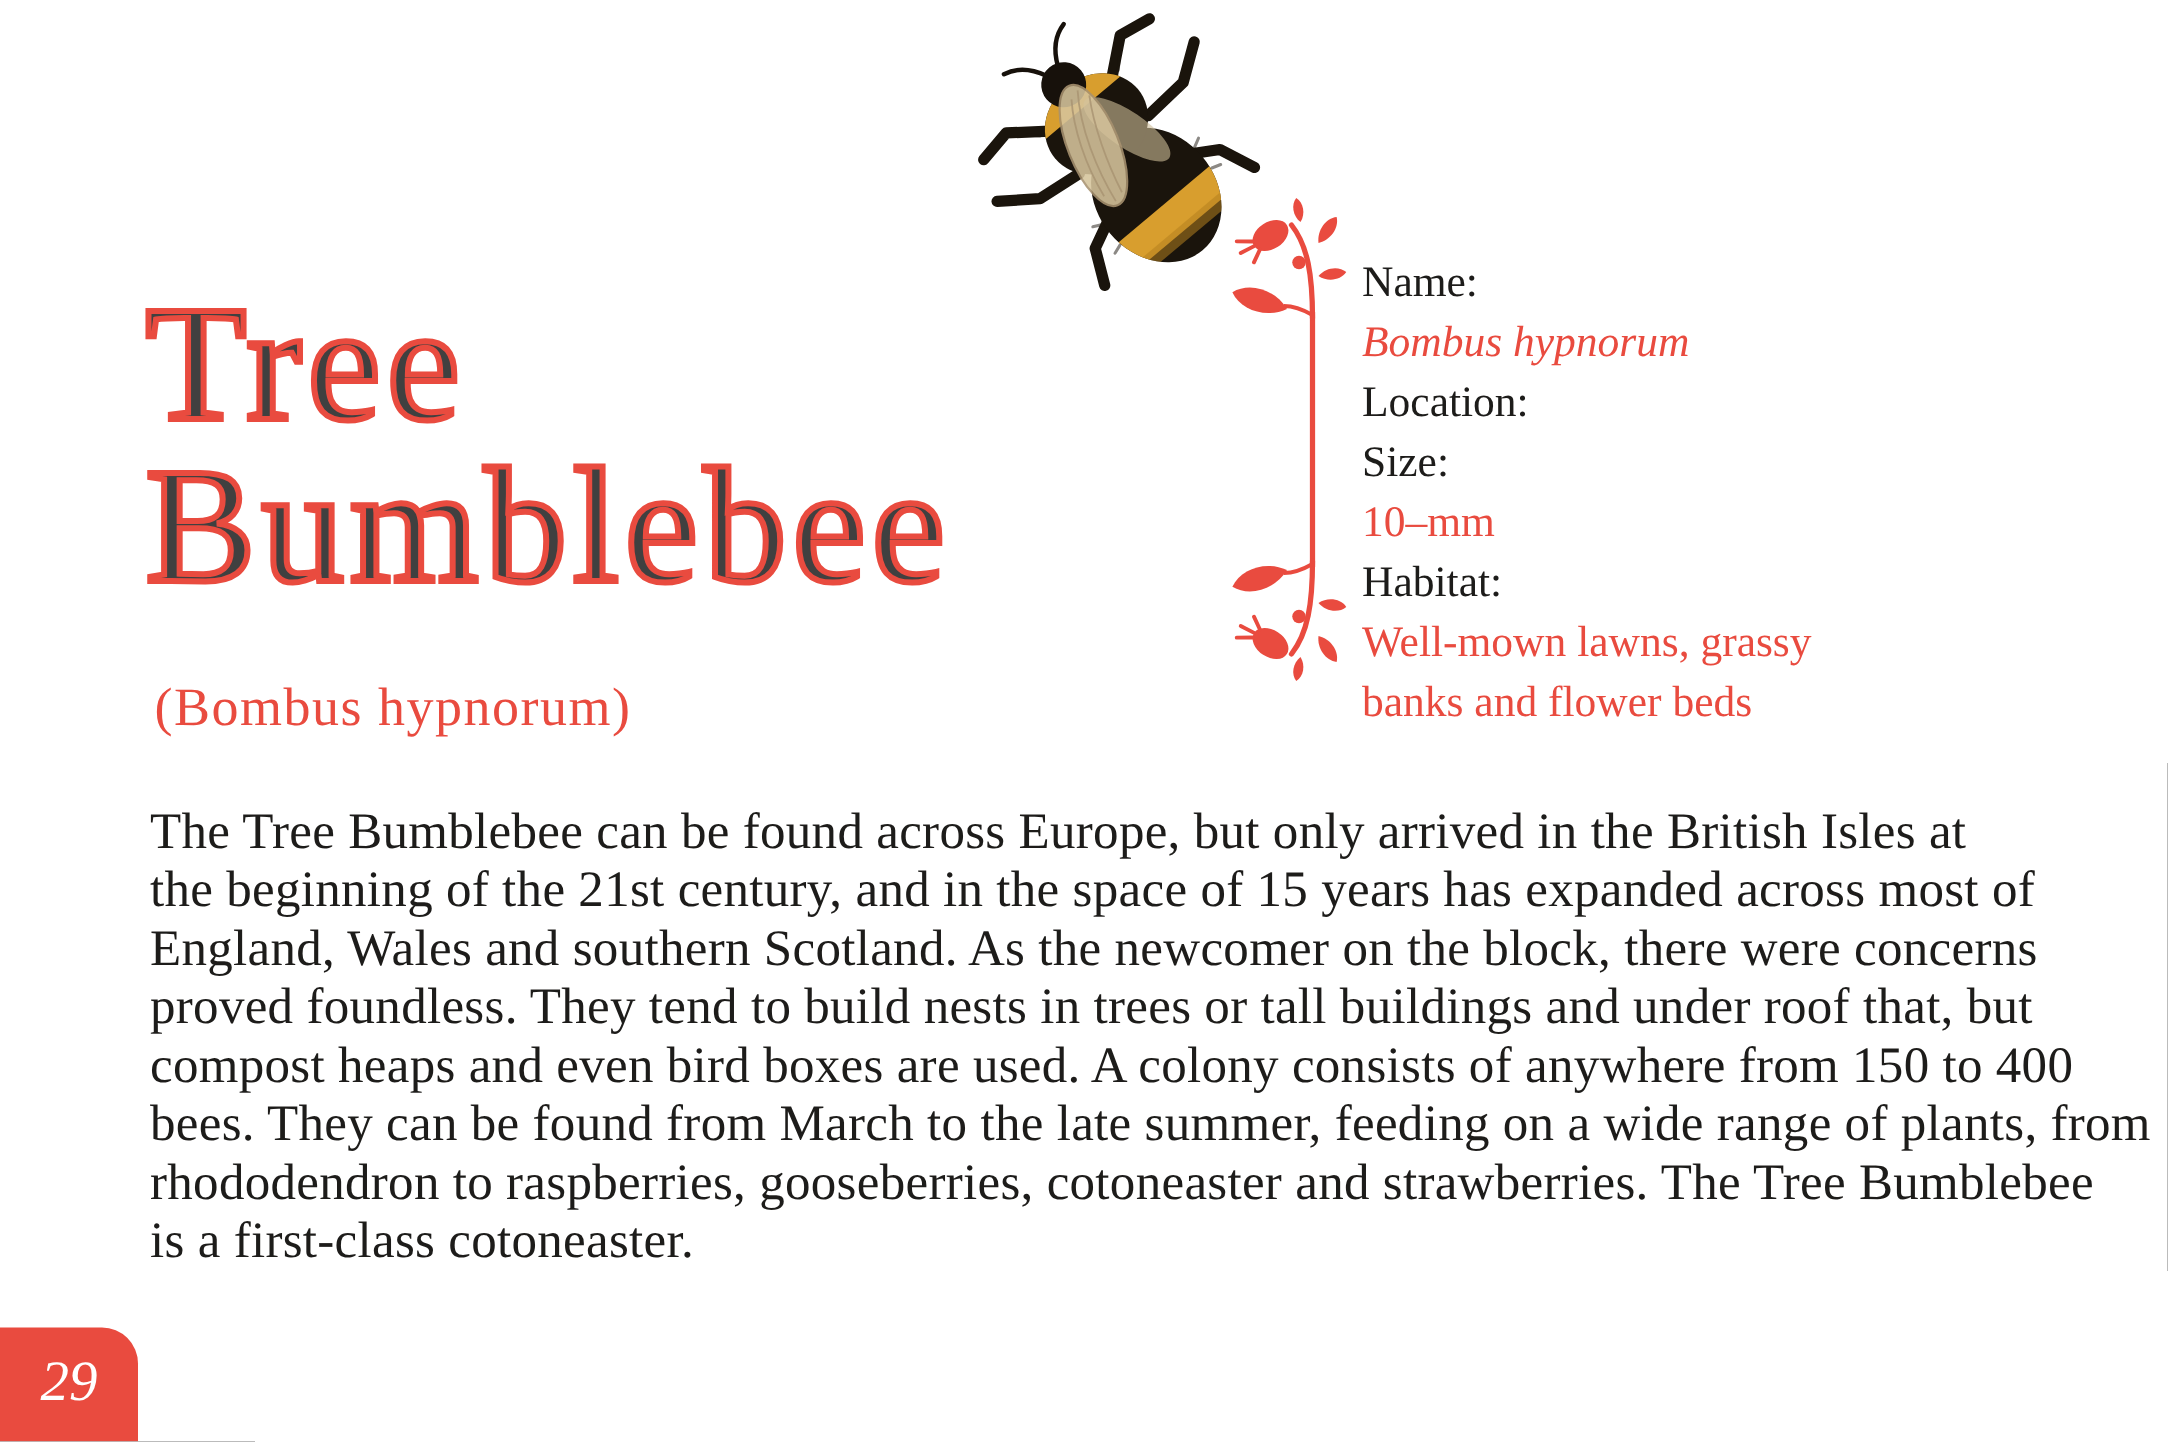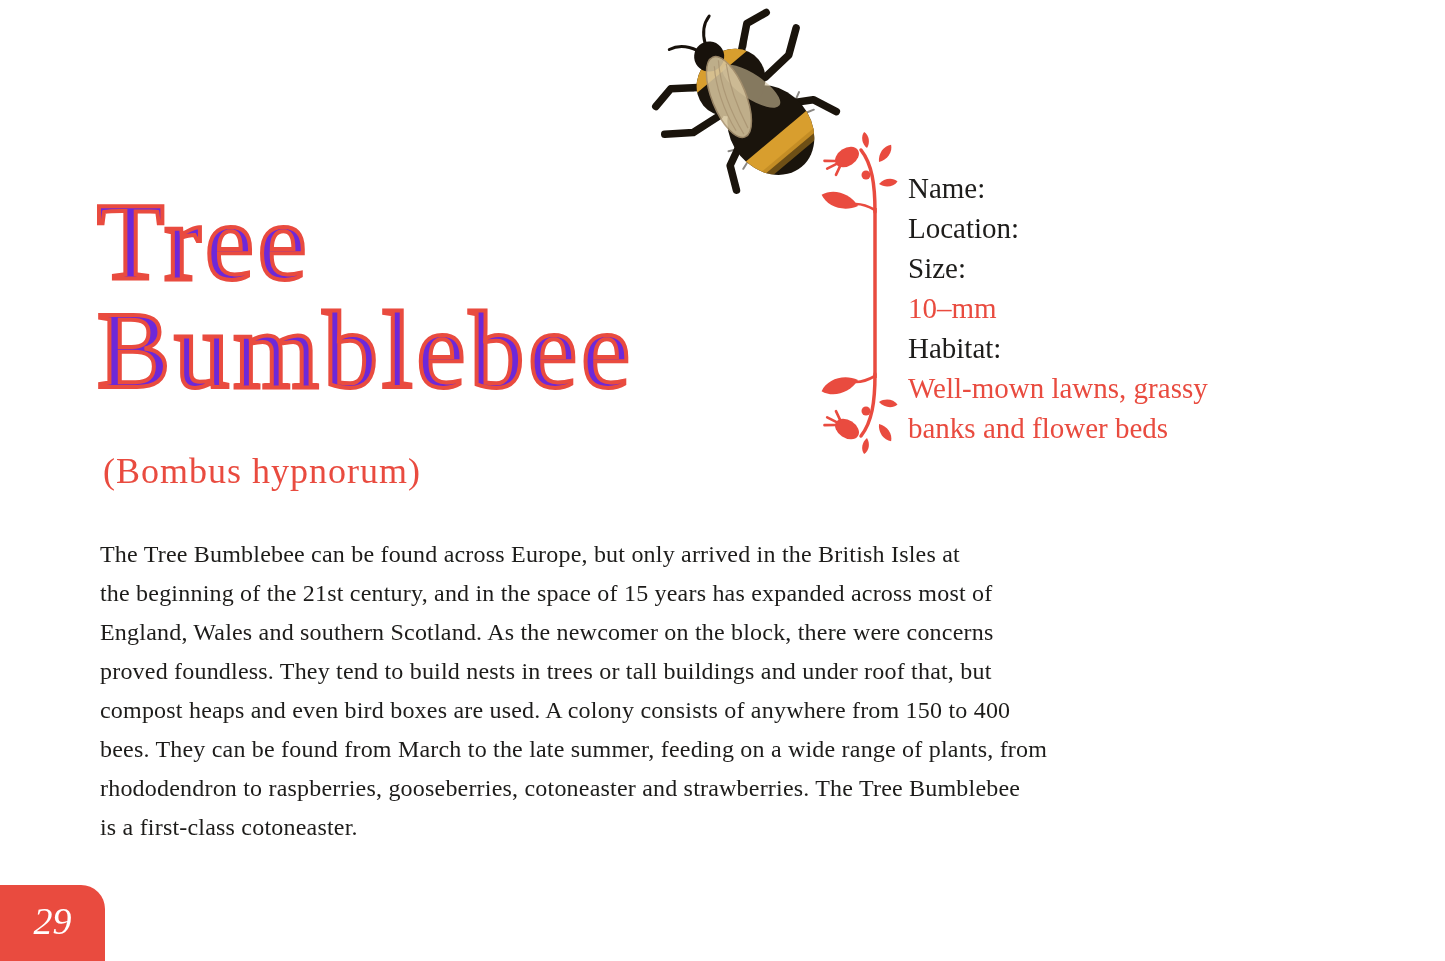--- a/index.html
+++ b/index.html
@@ -14,21 +14,21 @@
     width:1445px;height:961px;
     background:#ffffff;
     overflow:hidden;
     font-family:"Liberation Serif", serif;
   }
   
   .title{
     position:absolute;left:97px;top:188px;
     font-size:110px;line-height:108px;
     letter-spacing:4px;
-    color:#6d28d9;
+    color:#404040;
     -webkit-text-stroke:4px var(--red);
     white-space:nowrap;
   }
   @supports not (-webkit-text-stroke:1px #000){
     .title{color:var(--red);}
   }
   .subtitle{
     position:absolute;left:103px;top:442px;
     font-size:36px;line-height:58px;
     color:var(--red);
@@ -42,29 +42,29 @@
     font-size:29px;line-height:40px;
     color:var(--ink);
   }
   .info-row{display:flex;align-items:flex-start;flex-direction:column;}
   .info-label{flex:0 0 auto;margin-right:11px;color:var(--ink);}
   .info-value{flex:1 1 auto;min-width:0;color:var(--red);}
   .info-value.italic{font-style:italic;}
   
   .bodytext{
     position:absolute;left:100px;top:535px;
-    font-size:24px;line-height:39px;
+    font-size:34px;line-height:39px;
     color:var(--ink);
     letter-spacing:0.2px;
   }
   .bodytext div{white-space:nowrap;}
   
   .page-badge{
     position:absolute;left:0;top:885px;
-    width:105px;height:76px;
+    width:92px;height:76px;
     background:var(--red);
     border-top-right-radius:24px;
     display:flex;align-items:center;justify-content:center;
   }
   .page-badge span{
     color:#ffffff;
     font-size:38px;
     font-style:italic;
     line-height:1;
     padding-bottom:4px;
@@ -150,20 +150,21 @@
   <div class="title">
     <div>Tree</div>
     <div>Bumblebee</div>
   </div>
 
   <div class="subtitle">(Bombus hypnorum)</div>
 
   <div class="infobox">
     <div class="info-row">
       <span class="info-label">Name:</span>
+      <span class="info-value italic">Bombus hypnorum</span>
     </div>
     <div class="info-row">
       <span class="info-label">Location:</span>
     </div>
     <div class="info-row">
       <span class="info-label">Size:</span>
       <span class="info-value">10–mm</span>
     </div>
     <div class="info-row">
       <span class="info-label">Habitat:</span>

